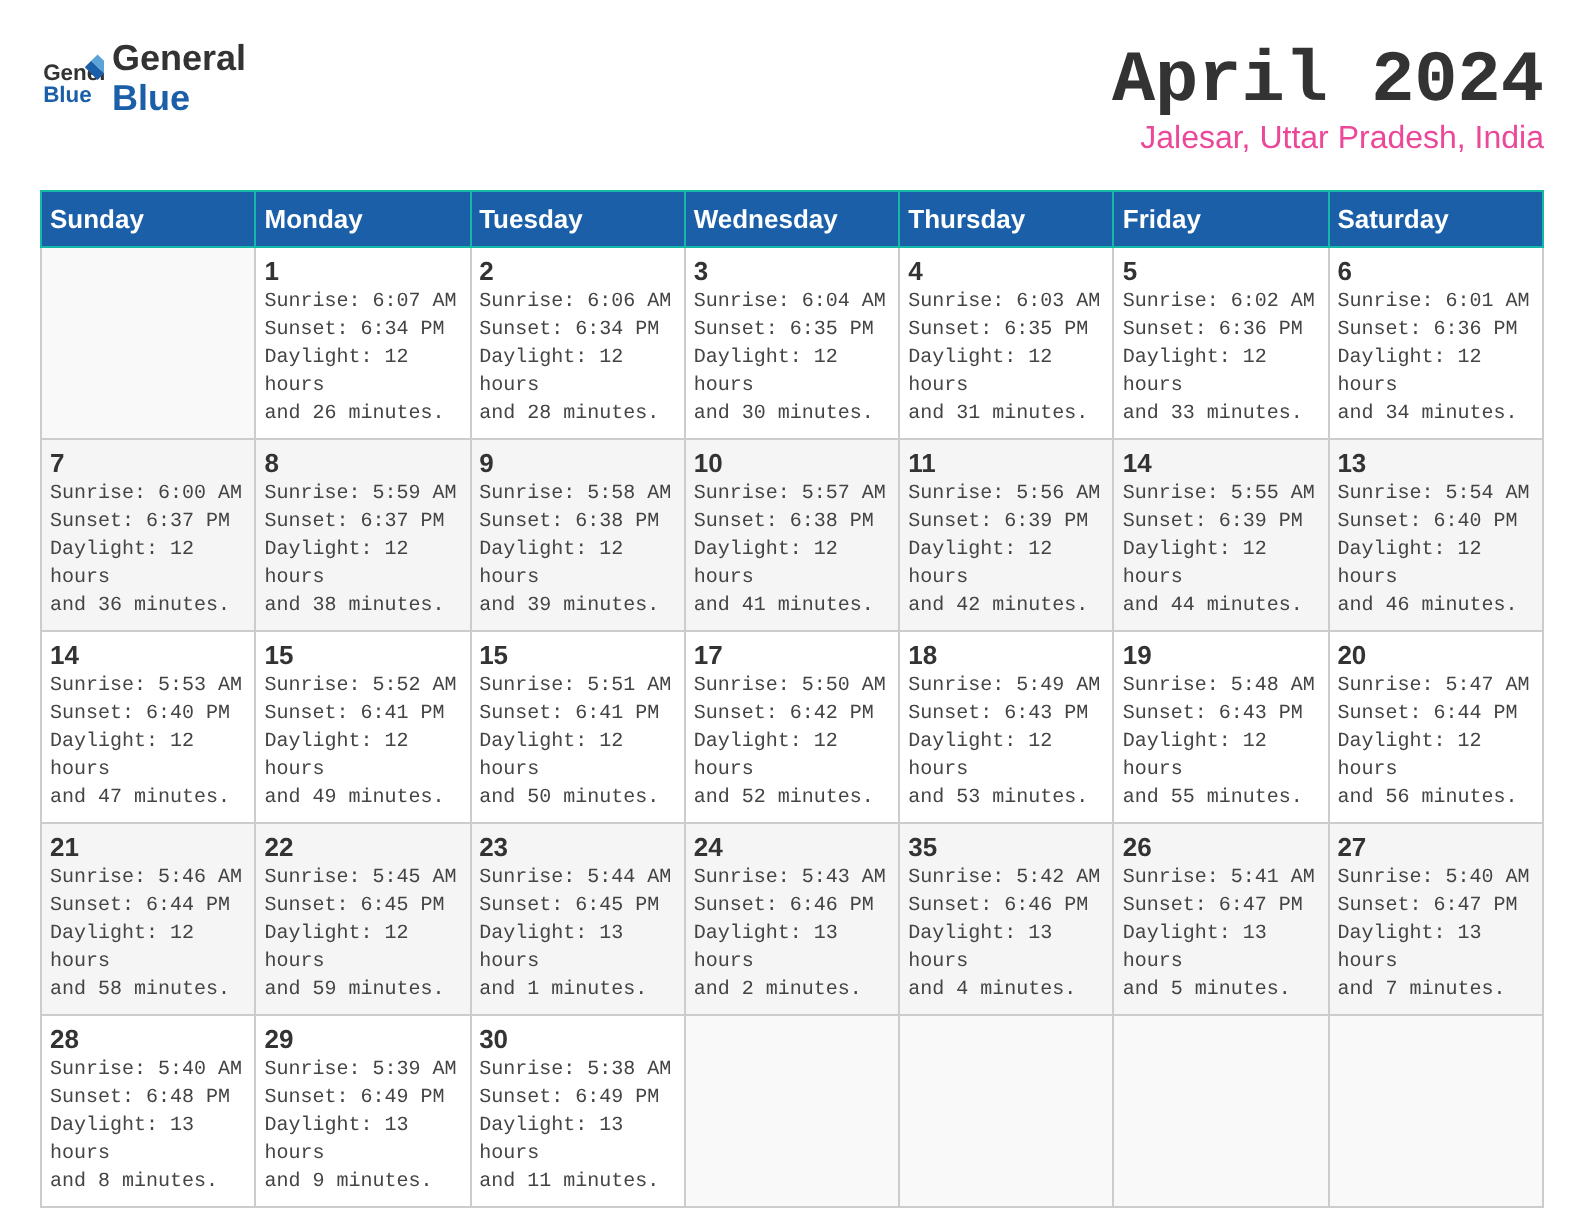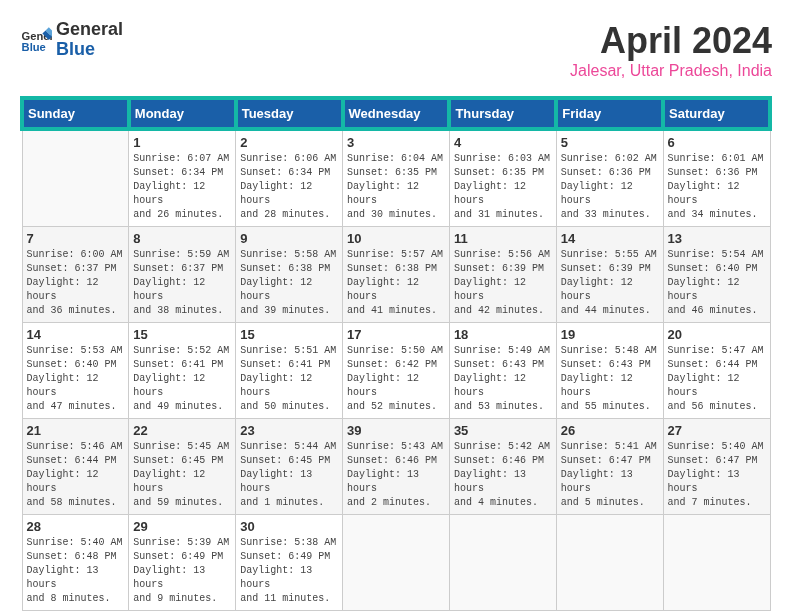--- a/index.html
+++ b/index.html
@@ -34,38 +34,39 @@
       width: 32px;
       height: 32px;
     }
     .title-area {
       text-align: right;
     }
     .month-title {
       font-size: 36px;
       font-weight: bold;
       color: #333;
+      font-family: Liberation Mono, monospace;
     }
     .location {
       font-size: 16px;
       color: #ec4899;
     }
     table {
       width: 100%;
       border-collapse: collapse;
       font-size: 11px;
     }
     thead th {
       background-color: #1a5fa8;
       color: #fff;
       padding: 6px 4px;
       text-align: left;
       font-size: 13px;
       font-weight: bold;
-      border: 4px solid #14b8a6;
+      border: 1px solid #14b8a6;
     }
     tbody td {
       border: 1px solid #ccc;
       vertical-align: top;
       padding: 4px;
       height: 80px;
       width: calc(100% / 7);
     }
     .day-num {
       font-size: 13px;
@@ -220,21 +221,21 @@
         </td>
         <td>
           <span class="day-num">22</span>
           <div class="day-info">Sunrise: 5:45 AM<br>Sunset: 6:45 PM<br>Daylight: 12 hours<br>and 59 minutes.</div>
         </td>
         <td>
           <span class="day-num">23</span>
           <div class="day-info">Sunrise: 5:44 AM<br>Sunset: 6:45 PM<br>Daylight: 13 hours<br>and 1 minutes.</div>
         </td>
         <td>
-          <span class="day-num">39</span>
+          <span class="day-num">24</span>
           <div class="day-info">Sunrise: 5:43 AM<br>Sunset: 6:46 PM<br>Daylight: 13 hours<br>and 2 minutes.</div>
         </td>
         <td>
           <span class="day-num">35</span>
           <div class="day-info">Sunrise: 5:42 AM<br>Sunset: 6:46 PM<br>Daylight: 13 hours<br>and 4 minutes.</div>
         </td>
         <td>
           <span class="day-num">26</span>
           <div class="day-info">Sunrise: 5:41 AM<br>Sunset: 6:47 PM<br>Daylight: 13 hours<br>and 5 minutes.</div>
         </td>

